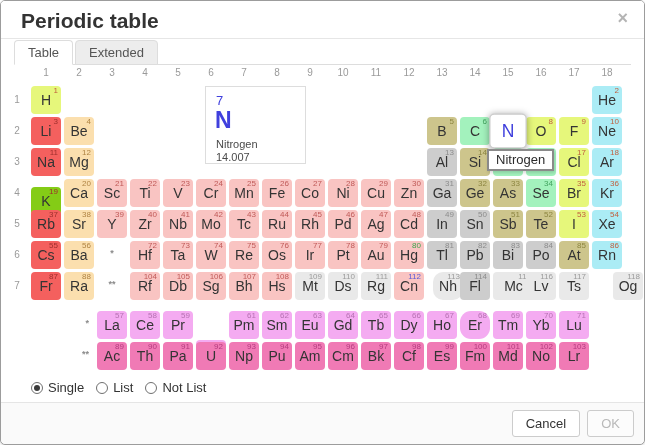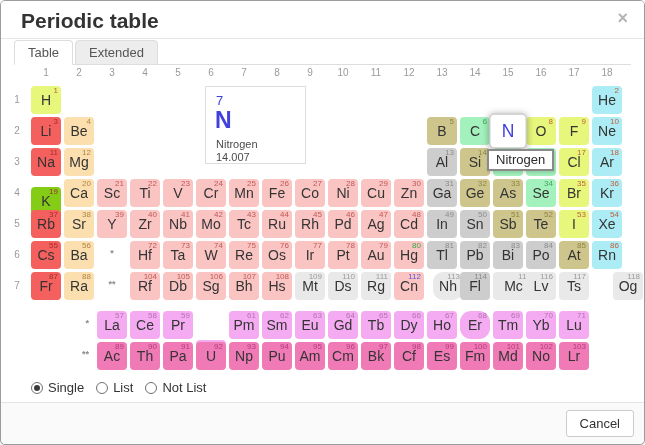--- a/index.html
+++ b/index.html
@@ -581,14 +581,15 @@
       <span>List</span>
     </div>
     <div class="radio-item">
       <span class="rdot"></span>
       <span>Not List</span>
     </div>
   </div>
 
   <div class="footer">
     <button class="btn">Cancel</button>
+    <button class="btn disabled">OK</button>
   </div>
 </div>
 
 </body></html>

